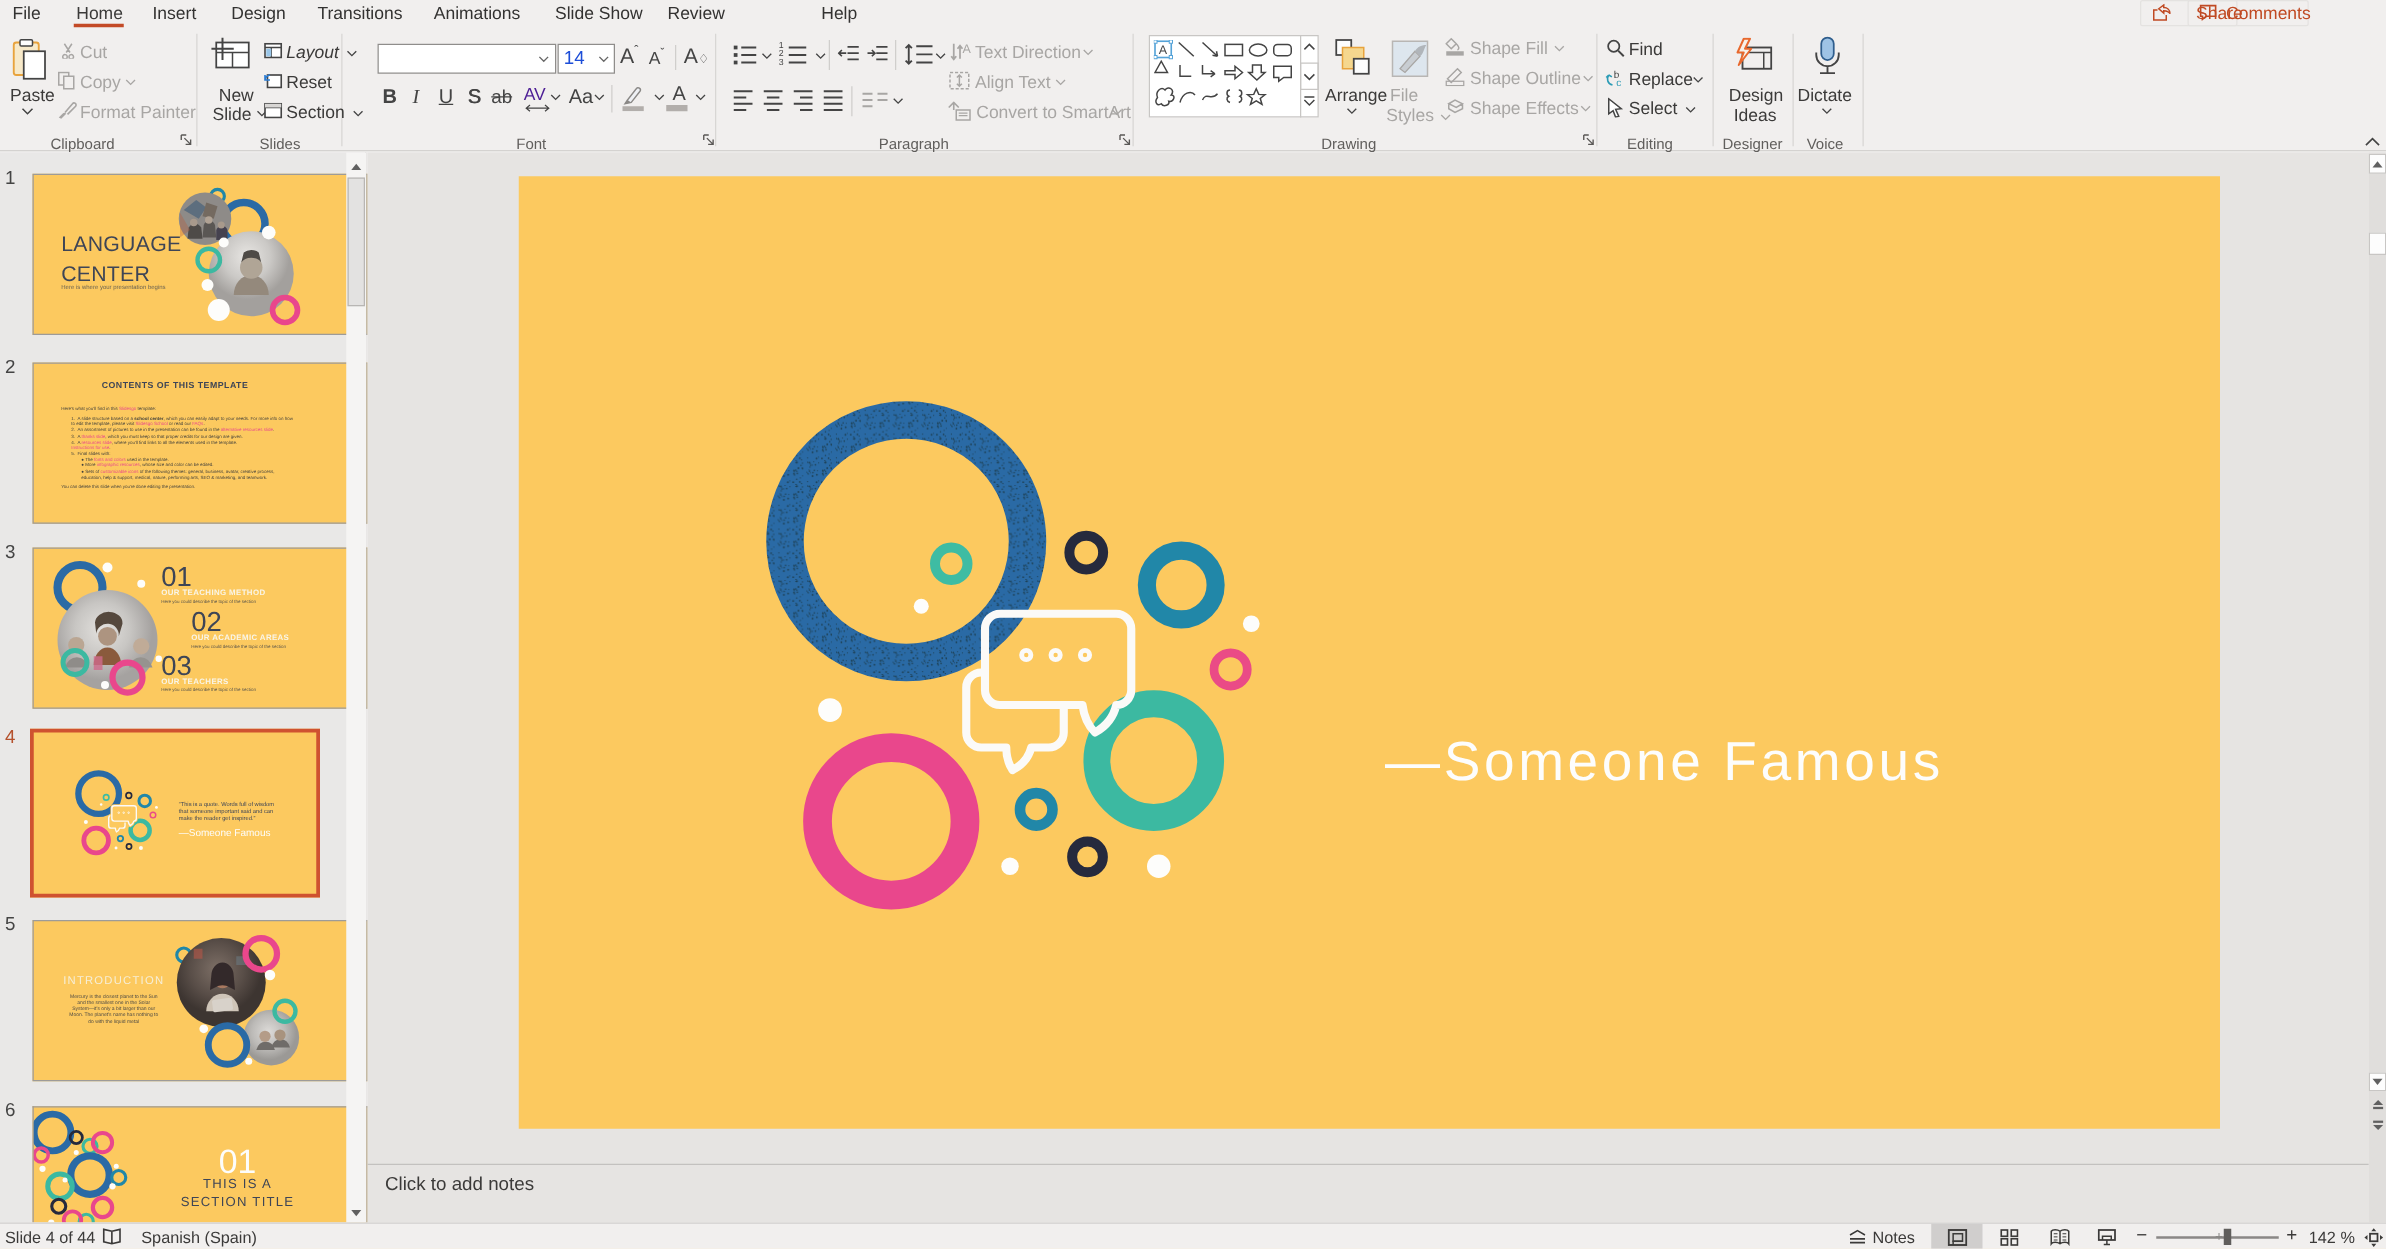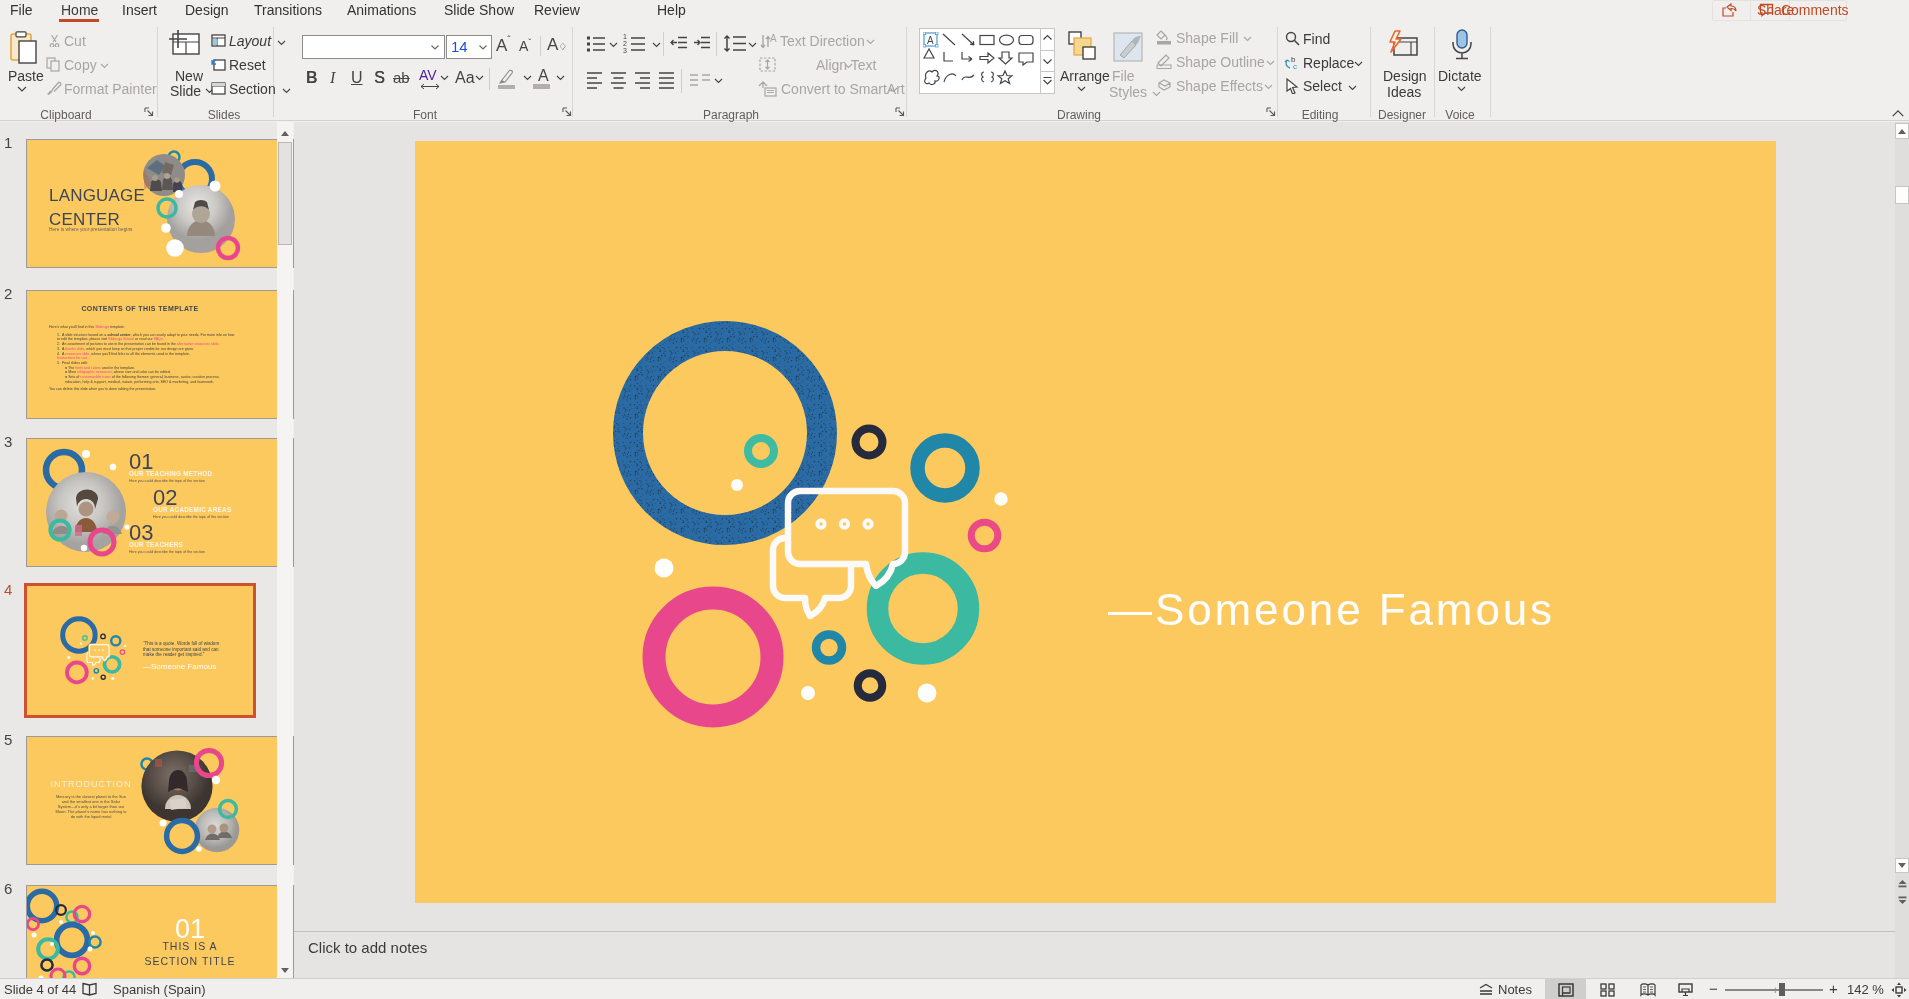--- a/index.html
+++ b/index.html
@@ -243,21 +243,21 @@
         <text x="10" y="9" font-size="10" fill="#a8a6a4" font-family="Liberation Sans">A</text>
       </svg>
     <div class="rlbl dis" style="left:780px;top:11px;">Text Direction</div>
     <svg class="abs" style="left:866px;top:17px;" width="9" height="6" viewBox="0 0 9 6">
         <path d="M1 1 L4.5 4.5 L8 1" fill="none" stroke="#a8a6a4" stroke-width="1.1"></path>
       </svg>
     <svg class="abs" style="left:759px;top:35px;" width="17" height="15" viewBox="0 0 17 15">
         <rect x="1" y="1" width="15" height="13" fill="none" stroke="#a8a6a4" stroke-width="1.2" stroke-dasharray="2.5 1.5"></rect>
         <path d="M8.5 3 V12 M6.5 5 L8.5 3 L10.5 5 M6.5 10 L8.5 12 L10.5 10" fill="none" stroke="#a8a6a4" stroke-width="1.2"></path>
       </svg>
-    <div class="rlbl dis" style="left:816px;top:35px;">Align Text</div>
+    <div class="rlbl dis" style="left:780px;top:35px;">Align Text</div>
     <svg class="abs" style="left:844px;top:41px;" width="9" height="6" viewBox="0 0 9 6">
         <path d="M1 1 L4.5 4.5 L8 1" fill="none" stroke="#a8a6a4" stroke-width="1.1"></path>
       </svg>
     <svg class="abs" style="left:758px;top:59px;" width="19" height="16" viewBox="0 0 19 16">
         <path d="M1 5 L5 1 L9 5 M5 1 V7" fill="none" stroke="#a8a6a4" stroke-width="1.3"></path>
         <rect x="7" y="7" width="11" height="8" fill="#f1efee" stroke="#a8a6a4" stroke-width="1.2"></rect>
         <path d="M9 9.5 H16 M9 11.5 H16" stroke="#a8a6a4" stroke-width="0.9"></path>
       </svg>
     <div class="rlbl dis" style="left:781px;top:59px;">Convert to SmartArt</div>
     <svg class="abs" style="left:889px;top:65px;" width="9" height="6" viewBox="0 0 9 6">

